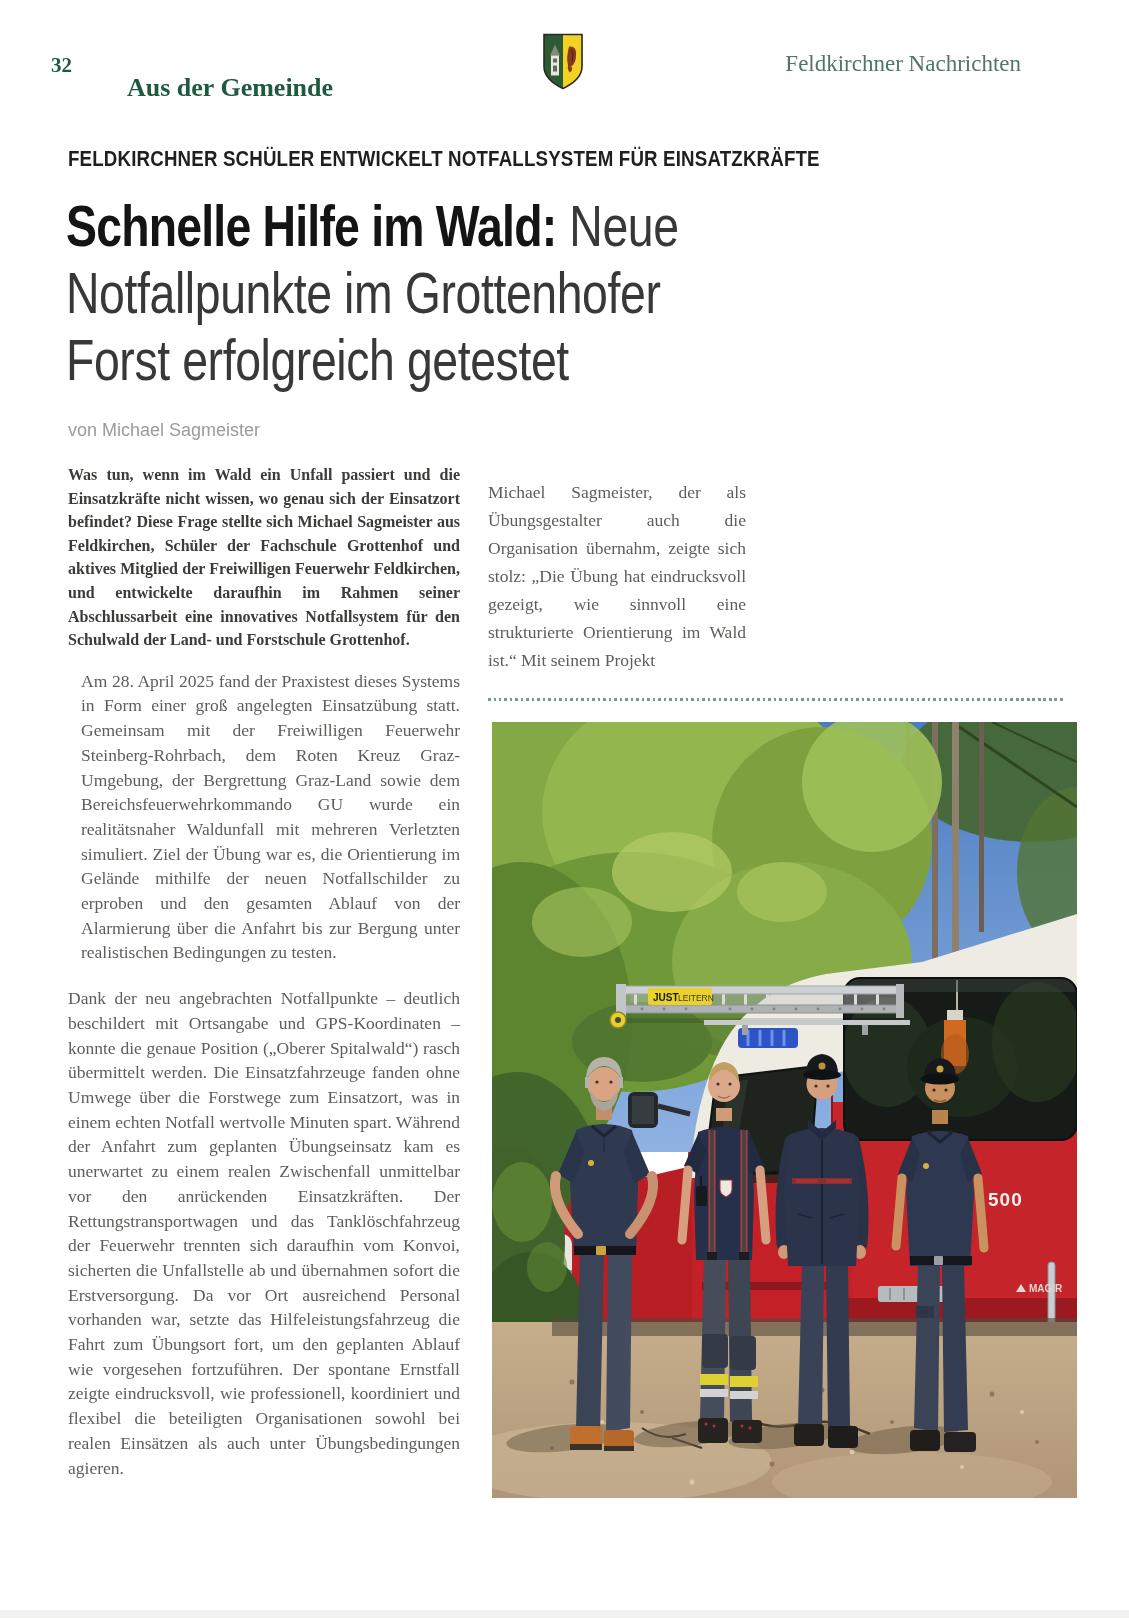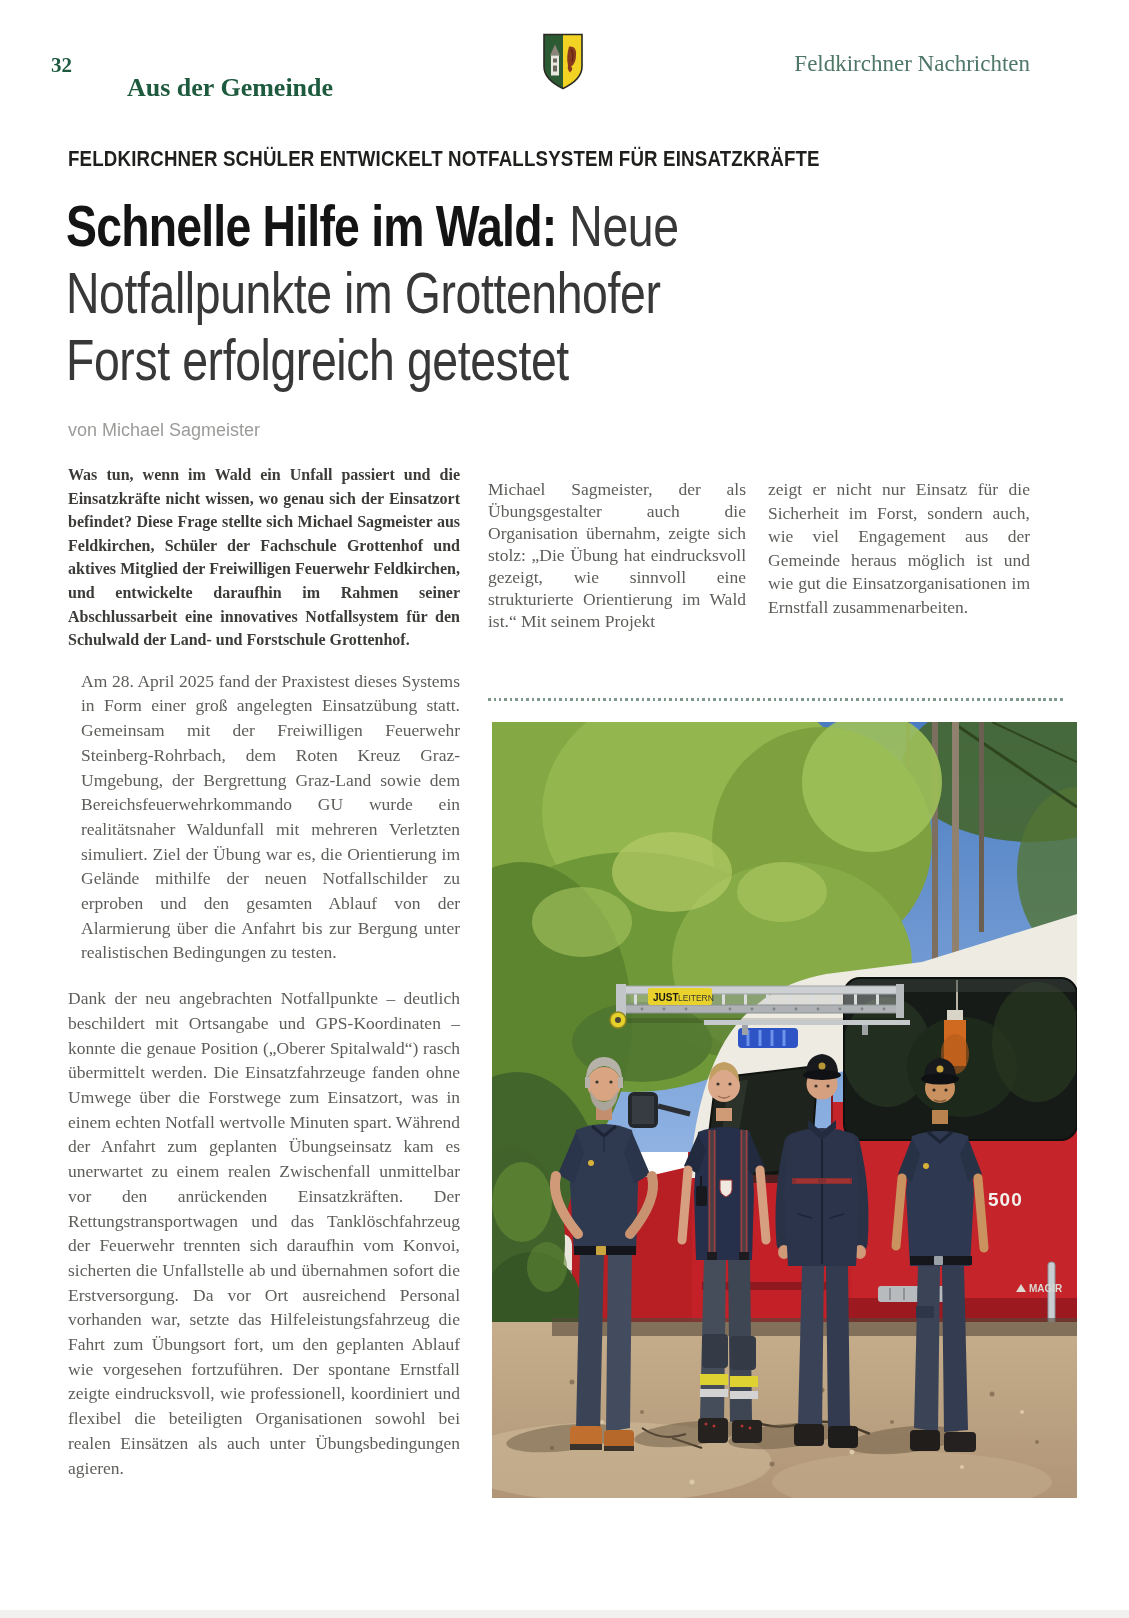--- a/index.html
+++ b/index.html
@@ -5,42 +5,42 @@
   html,body{margin:0;padding:0;background:#ffffff;}
   .page{position:relative;width:1129px;height:1618px;background:#ffffff;overflow:hidden;margin:0 auto;
         font-family:"Liberation Serif",serif;}
 
   
   .hdr-num{position:absolute;left:51px;top:53px;font-family:"Liberation Serif",serif;
            font-weight:700;font-size:21px;color:#1e5a3e;}
   .hdr-section{position:absolute;left:127px;top:53px;font-family:"Liberation Serif",serif;
            font-weight:700;font-size:26px;color:#1e5a3e;margin-top:20px;}
   .crest{position:absolute;left:543px;top:33px;width:40px;height:57px;}
-  .masthead{position:absolute;right:99px;top:51px;font-family:"Liberation Serif",serif;
+  .masthead{position:absolute;right:108px;top:51px;font-family:"Liberation Serif",serif;
            font-weight:400;font-size:23px;color:#4e7767;margin-left:24px;}
 
   
   .kicker{position:absolute;left:68px;top:146px;font-family:"Liberation Sans",sans-serif;
           font-weight:700;font-size:22px;color:#1f1f1d;letter-spacing:.2px;white-space:nowrap;
           transform:scaleX(.85);transform-origin:0 0;}
   .headline{position:absolute;left:66px;top:192px;width:1010px;font-family:"Liberation Sans",sans-serif;
           font-size:58px;line-height:67px;transform:scaleX(.80);transform-origin:0 0;white-space:nowrap;}
   .hl-bold{font-weight:700;color:#141414;letter-spacing:-1px;}
   .hl-light{font-weight:300;color:#383838;letter-spacing:-.5px;}
   .byline{position:absolute;left:68px;top:420px;font-family:"Liberation Sans",sans-serif;
           font-weight:300;font-size:18px;color:#9b9b99;}
 
   
   .col{position:absolute;text-align:justify;hyphens:auto;-webkit-hyphens:auto;
        color:#5e5d59;font-family:"Liberation Serif",serif;}
   .col p{margin:0;}
   .col1{left:68px;top:463px;width:392px;font-size:17.5px;line-height:24.7px;}
   .col1 .lead{font-weight:700;color:#3c3b38;font-size:16px;line-height:23.6px;margin-bottom:17px;}
   .col1 .p2{margin-bottom:21px;margin-left:13px;}
-  .col2{left:488px;top:478px;width:258px;font-size:17.5px;line-height:22px;}
+  .col2{left:488px;top:478px;width:258px;font-size:17.5px;line-height:28px;}
   .col3{left:768px;top:478px;width:262px;font-size:17.5px;line-height:23.6px;}
 
   .dotted{position:absolute;left:488px;top:698px;width:576px;height:3px;
           background-image:repeating-linear-gradient(90deg,#7e988c 0 2.5px,transparent 2.5px 5.5px);}
 
   .photo{position:absolute;left:492px;top:722px;width:585px;height:776px;}
   .photo svg{display:block;width:100%;height:100%;}
 
   .footer-strip{position:absolute;left:0;bottom:0;width:100%;height:8px;background:#f1f1ef;}
 </style>
@@ -83,23 +83,20 @@
 
   <div class="byline">von Michael Sagmeister</div>
 
   <div class="col col1">
     <p class="lead">Was tun, wenn im Wald ein Unfall passiert und die Einsatzkräfte nicht wissen, wo genau sich der Einsatzort befindet? Diese Frage stellte sich Michael Sagmeister aus Feldkirchen, Schüler der Fachschule Grottenhof und aktives Mitglied der Freiwilligen Feuerwehr Feldkirchen, und entwickelte daraufhin im Rahmen seiner Abschlussarbeit eine innovatives Notfallsystem für den Schulwald der Land- und Forstschule Grottenhof.</p>
     <p class="p2">Am 28. April 2025 fand der Praxistest dieses Systems in Form einer groß angelegten Einsatzübung statt. Gemeinsam mit der Freiwilligen Feuerwehr Steinberg-Rohrbach, dem Roten Kreuz Graz-Umgebung, der Bergrettung Graz-Land sowie dem Bereichsfeuerwehrkommando GU wurde ein realitätsnaher Waldunfall mit mehreren Verletzten simuliert. Ziel der Übung war es, die Orientierung im Gelände mithilfe der neuen Notfallschilder zu erproben und den gesamten Ablauf von der Alarmierung über die Anfahrt bis zur Bergung unter realistischen Bedingungen zu testen.</p>
     <p class="p3">Dank der neu angebrachten Notfallpunkte – deutlich beschildert mit Ortsangabe und GPS-Koordinaten – konnte die genaue Position („Oberer Spitalwald“) rasch übermittelt werden. Die Einsatzfahrzeuge fanden ohne Umwege über die Forstwege zum Einsatzort, was in einem echten Notfall wertvolle Minuten spart. Während der Anfahrt zum geplanten Übungseinsatz kam es unerwartet zu einem realen Zwischenfall unmittelbar vor den anrückenden Einsatzkräften. Der Rettungstransportwagen und das Tanklöschfahrzeug der Feuerwehr trennten sich daraufhin vom Konvoi, sicherten die Unfallstelle ab und übernahmen sofort die Erstversorgung. Da vor Ort ausreichend Personal vorhanden war, setzte das Hilfeleistungsfahrzeug die Fahrt zum Übungsort fort, um den geplanten Ablauf wie vorgesehen fortzuführen. Der spontane Ernstfall zeigte eindrucksvoll, wie professionell, koordiniert und flexibel die beteiligten Organisationen sowohl bei realen Einsätzen als auch unter Übungsbedingungen agieren.</p>
   </div>
   <div class="col col2">
     <p>Michael Sagmeister, der als Übungsgestalter auch die Organisation übernahm, zeigte sich stolz: „Die Übung hat eindrucksvoll gezeigt, wie sinnvoll eine strukturierte Orientierung im Wald ist.“ Mit seinem Projekt</p>
-  </div>
-  <div class="col col3">
-    <p>zeigt er nicht nur Einsatz für die Sicherheit im Forst, sondern auch, wie viel Engagement aus der Gemeinde heraus möglich ist und wie gut die Einsatzorganisationen im Ernstfall zusammenarbeiten.</p>
   </div>
 
   <div class="dotted"></div>
 
   <div class="photo">
     <svg viewBox="0 0 585 776" preserveAspectRatio="none">
       <defs>
         <linearGradient id="skyG" x1="0" y1="0" x2="0" y2="1">
           <stop offset="0" stop-color="#4b7cc0"></stop>
             <stop offset="1" stop-color="#8fb2e2"></stop>

